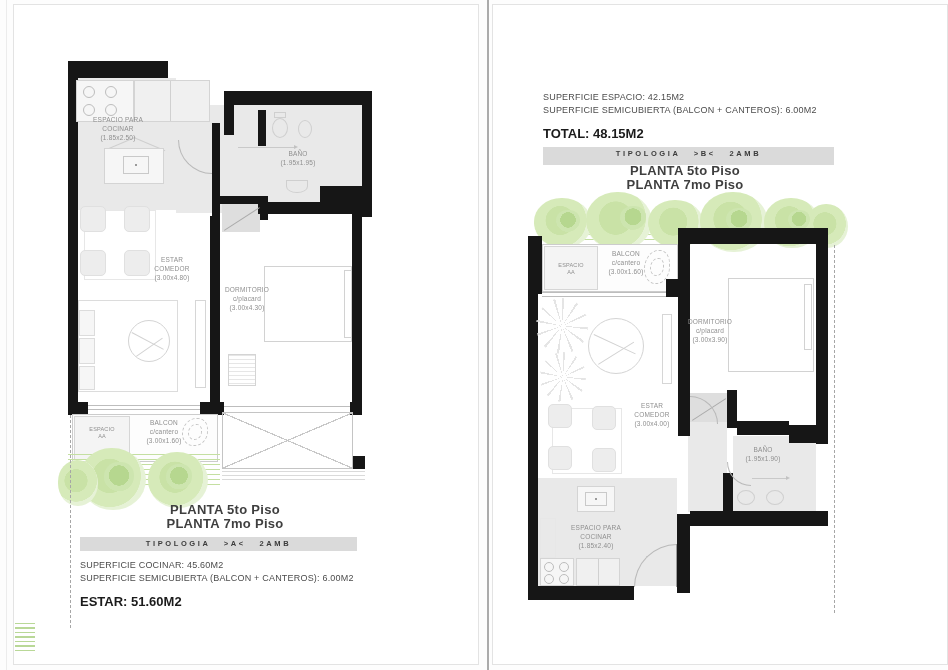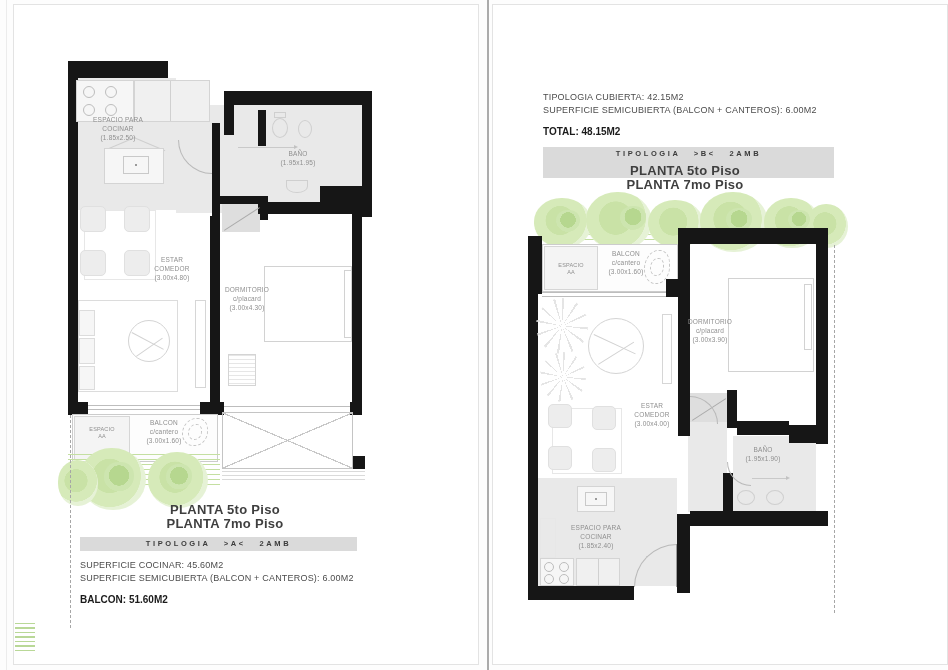--- a/index.html
+++ b/index.html
@@ -31,21 +31,21 @@
         linear-gradient(to bottom right, rgba(0,0,0,0) calc(50% - .6px), #c8c8c8 calc(50% - .6px) calc(50% + .6px), rgba(0,0,0,0) calc(50% + .6px));}
   .dash-v{position:absolute;border-left:1px dashed #a6a6a6;}
   .burst{position:absolute;border-radius:50%;background:repeating-conic-gradient(#e0e0e0 0 5deg, rgba(0,0,0,0) 5deg 31deg);opacity:.85;}
   .circle{border-radius:50%;}
   .arc{position:absolute;box-sizing:border-box;border:0 solid #b9b9b9;}
   .diag{position:absolute;height:1px;background:#ababab;transform-origin:0 0;}
   .chord{position:absolute;height:1px;background:#d2d2d2;transform-origin:0 0;}
   .band{position:absolute;background:#dadada;color:#3b3b3b;font-size:7.5px;font-weight:bold;
         letter-spacing:2.6px;word-spacing:9px;text-align:center;line-height:14px;}
   .suptext{position:absolute;font-size:9px;color:#4c4c4c;letter-spacing:.2px;white-space:nowrap;}
-  .totaltext{position:absolute;font-size:10px;font-weight:bold;color:#1b1b1b;}
+  .totaltext{position:absolute;font-size:13px;font-weight:bold;color:#1b1b1b;}
   .title{position:absolute;font-size:13px;font-weight:600;color:#3f3f3f;text-align:center;letter-spacing:.3px;}
   .ah{position:absolute;width:0;height:0;border-left:4px solid #c2c2c2;border-top:2.5px solid transparent;border-bottom:2.5px solid transparent;}
   .swirl{position:absolute;border:1px dashed #c6c6c6;border-radius:60% 40% 55% 45%;box-sizing:border-box;}
 </style>
 </head>
 <body>
 
 <div id="canvas">
 
   <div class="line" style="left:6px;top:0;width:1px;height:670px;background:#ececec;"></div>
@@ -168,29 +168,29 @@
       <div>BALCON</div>
       <div>c/cantero</div>
       <div>(3.00x1.60)</div>
     </div>
 
     <div class="title" style="left:100px;top:502px;width:250px;">PLANTA 5to Piso</div>
     <div class="title" style="left:100px;top:516px;width:250px;">PLANTA 7mo Piso</div>
     <div class="band" style="left:80px;top:537px;width:277px;height:14px;">TIPOLOGIA &gt;A&lt; 2AMB</div>
     <div class="suptext" style="left:80px;top:560px;">SUPERFICIE COCINAR: 45.60M2</div>
     <div class="suptext" style="left:80px;top:573px;">SUPERFICIE SEMICUBIERTA (BALCON + CANTEROS): 6.00M2</div>
-    <div class="totaltext" style="left:80px;top:594px;">BALCON: 51.60M2</div>
+    <div class="totaltext" style="left:80px;top:594px;">ESTAR: 51.60M2</div>
   </div>
 
   <div>
 
-    <div class="suptext" style="left:543px;top:92px;">TIPOLOGIA CUBIERTA: 42.15M2</div>
+    <div class="suptext" style="left:543px;top:92px;">SUPERFICIE ESPACIO: 42.15M2</div>
     <div class="suptext" style="left:543px;top:105px;">SUPERFICIE SEMICUBIERTA (BALCON + CANTEROS): 6.00M2</div>
     <div class="totaltext" style="left:543px;top:126px;">TOTAL: 48.15M2</div>
-    <div class="band" style="left:543px;top:147px;width:291px;height:31px;">TIPOLOGIA &gt;B&lt; 2AMB</div>
+    <div class="band" style="left:543px;top:147px;width:291px;height:18px;">TIPOLOGIA &gt;B&lt; 2AMB</div>
     <div class="title" style="left:560px;top:163px;width:250px;">PLANTA 5to Piso</div>
     <div class="title" style="left:560px;top:177px;width:250px;">PLANTA 7mo Piso</div>
 
     <div class="hedge" style="left:538px;top:224px;width:292px;height:20px;"></div>
     <div class="tree" style="left:534px;top:198px;width:58px;height:50px;"></div>
     <div class="tree" style="left:586px;top:192px;width:66px;height:58px;"></div>
     <div class="tree" style="left:648px;top:200px;width:56px;height:48px;"></div>
     <div class="tree" style="left:700px;top:192px;width:68px;height:60px;"></div>
     <div class="tree" style="left:764px;top:198px;width:56px;height:50px;"></div>
     <div class="tree" style="left:806px;top:204px;width:42px;height:44px;"></div>

